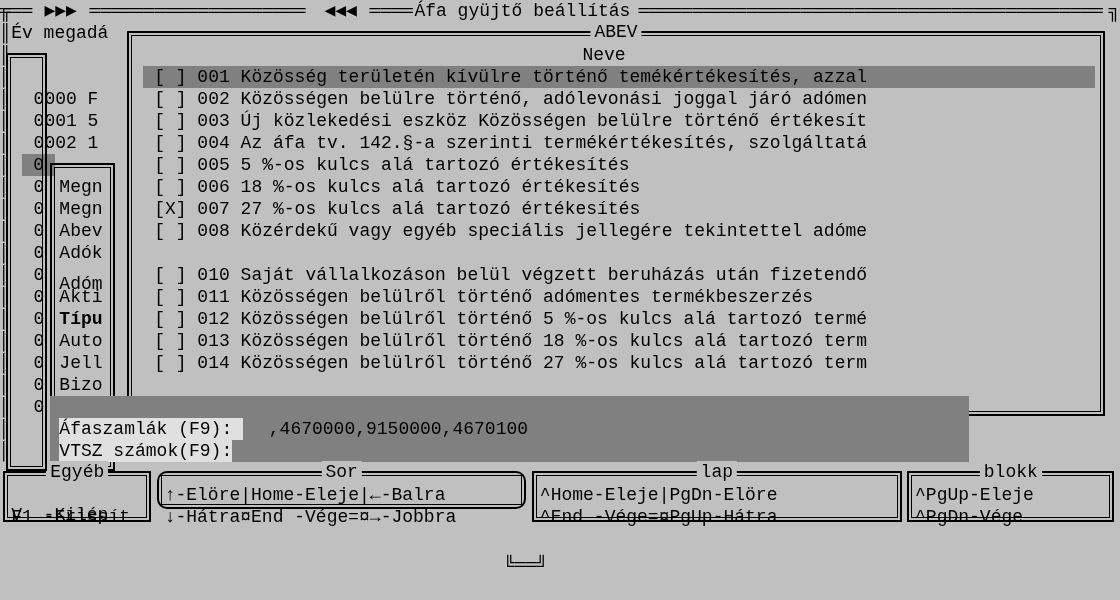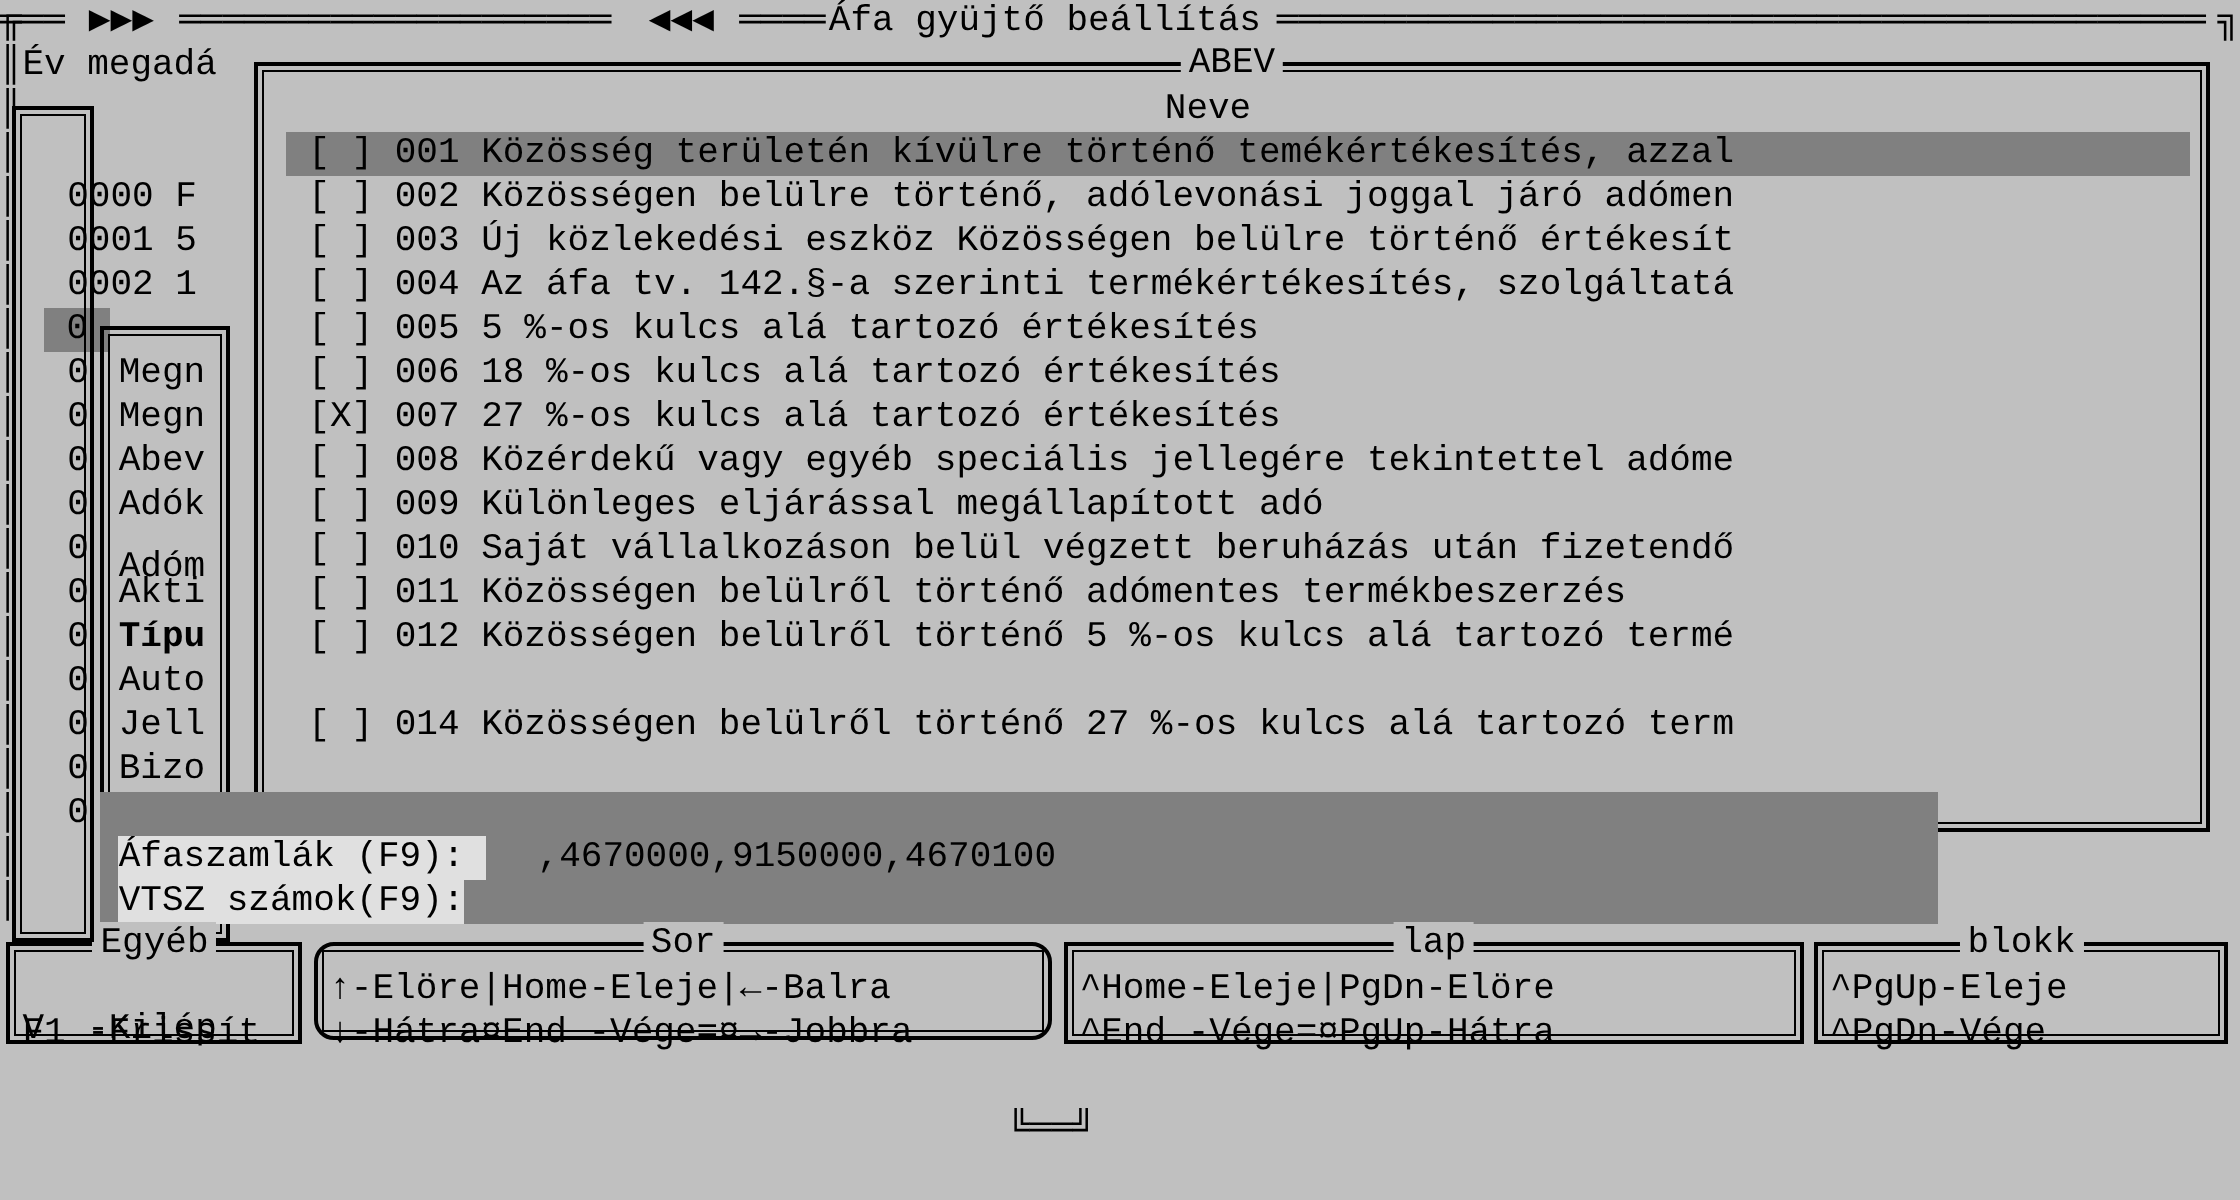--- a/index.html
+++ b/index.html
@@ -129,35 +129,35 @@
     <span class="cell" style="left: 59.36px; top: 352px;">Jell</span>
     <span class="cell" style="left: 59.36px; top: 374px;">Bizo</span>
     <span class="cell row sel" style="top: 66px; left: 143.36px; width: 952px;"> [ ] 001 Közösség területén kívülre történő temékértékesítés, azzal</span>
     <span class="cell row" style="top: 88px; left: 143.36px; width: 952px;"> [ ] 002 Közösségen belülre történő, adólevonási joggal járó adómen</span>
     <span class="cell row" style="top: 110px; left: 143.36px; width: 952px;"> [ ] 003 Új közlekedési eszköz Közösségen belülre történő értékesít</span>
     <span class="cell row" style="top: 132px; left: 143.36px; width: 952px;"> [ ] 004 Az áfa tv. 142.§-a szerinti termékértékesítés, szolgáltatá</span>
     <span class="cell row" style="top: 154px; left: 143.36px; width: 952px;"> [ ] 005 5 %-os kulcs alá tartozó értékesítés</span>
     <span class="cell row" style="top: 176px; left: 143.36px; width: 952px;"> [ ] 006 18 %-os kulcs alá tartozó értékesítés</span>
     <span class="cell row" style="top: 198px; left: 143.36px; width: 952px;"> [X] 007 27 %-os kulcs alá tartozó értékesítés</span>
     <span class="cell row" style="top: 220px; left: 143.36px; width: 952px; text-align: right;"> [ ] 008 Közérdekű vagy egyéb speciális jellegére tekintettel adóme</span>
-    <span class="cell row" style="top: 242px; left: 143.36px; width: 952px;"> [ ] 009 Különleges eljárással megállapított adó</span>
     <span class="cell row" style="top: 264px; left: 143.36px; width: 952px;"> [ ] 010 Saját vállalkozáson belül végzett beruházás után fizetendő</span>
     <span class="cell row" style="top: 286px; left: 143.36px; width: 952px;"> [ ] 011 Közösségen belülről történő adómentes termékbeszerzés</span>
     <span class="cell row" style="top: 308px; left: 143.36px; width: 952px;"> [ ] 012 Közösségen belülről történő 5 %-os kulcs alá tartozó termé</span>
+    <span class="cell row" style="top: 330px; left: 143.36px; width: 952px;"> [ ] 013 Közösségen belülről történő 18 %-os kulcs alá tartozó term</span>
     <span class="cell row" style="top: 352px; left: 143.36px; width: 952px;"> [ ] 014 Közösségen belülről történő 27 %-os kulcs alá tartozó term</span>
     <div style="position: absolute; left: 50.4px; top: 396px; width: 918.4px; height: 66px; background: rgb(128, 128, 128);"></div>
     <span class="cell sel-light" style="left: 59.36px; top: 418px;">Áfaszamlák (F9): </span>
     <span class="cell sel" style="left: 268.8px; top: 418px;">,4670000,9150000,4670100</span>
     <span class="cell sel-light" style="left: 59.36px; top: 440px;">VTSZ számok(F9):</span>
     <div class="box double" style="left: 3.36px; top: 471px; width: 147.84px; height: 50.6px;">
       <span class="title-gap" style="left: 50%; transform: translateX(-50%);"> Egyéb </span>
     </div>
     <span class="cell" style="left: 11.2px; top: 504px;">V  -Kilép</span>
     <span class="cell" style="left: 11.2px; top: 506px;">F1 -Frissít</span>
-    <div class="box double" style="left: 156.8px; top: 471px; width: 369.6px; height: 49px; border-radius: 10px;">
+    <div class="box double" style="left: 156.8px; top: 471px; width: 369.6px; height: 38px; border-radius: 10px;">
       <span class="title-gap" style="left: 50%; transform: translateX(-50%);"> Sor </span>
     </div>
     <span class="cell" style="left: 164.64px; top: 484px;">↑-Elöre|Home-Eleje|←-Balra</span>
     <span class="cell" style="left: 164.64px; top: 506px;">↓-Hátra¤End -Vége=¤→-Jobbra</span>
     <div class="box double" style="left: 532px; top: 471px; width: 369.6px; height: 50.6px;">
       <span class="title-gap" style="left: 50%; transform: translateX(-50%);"> lap </span>
     </div>
     <span class="cell" style="left: 539.84px; top: 484px;">^Home-Eleje|PgDn-Elöre</span>
     <span class="cell" style="left: 539.84px; top: 506px;">^End -Vége=¤PgUp-Hátra</span>
     <div class="box double" style="left: 907.2px; top: 471px; width: 207.2px; height: 50.6px;">

